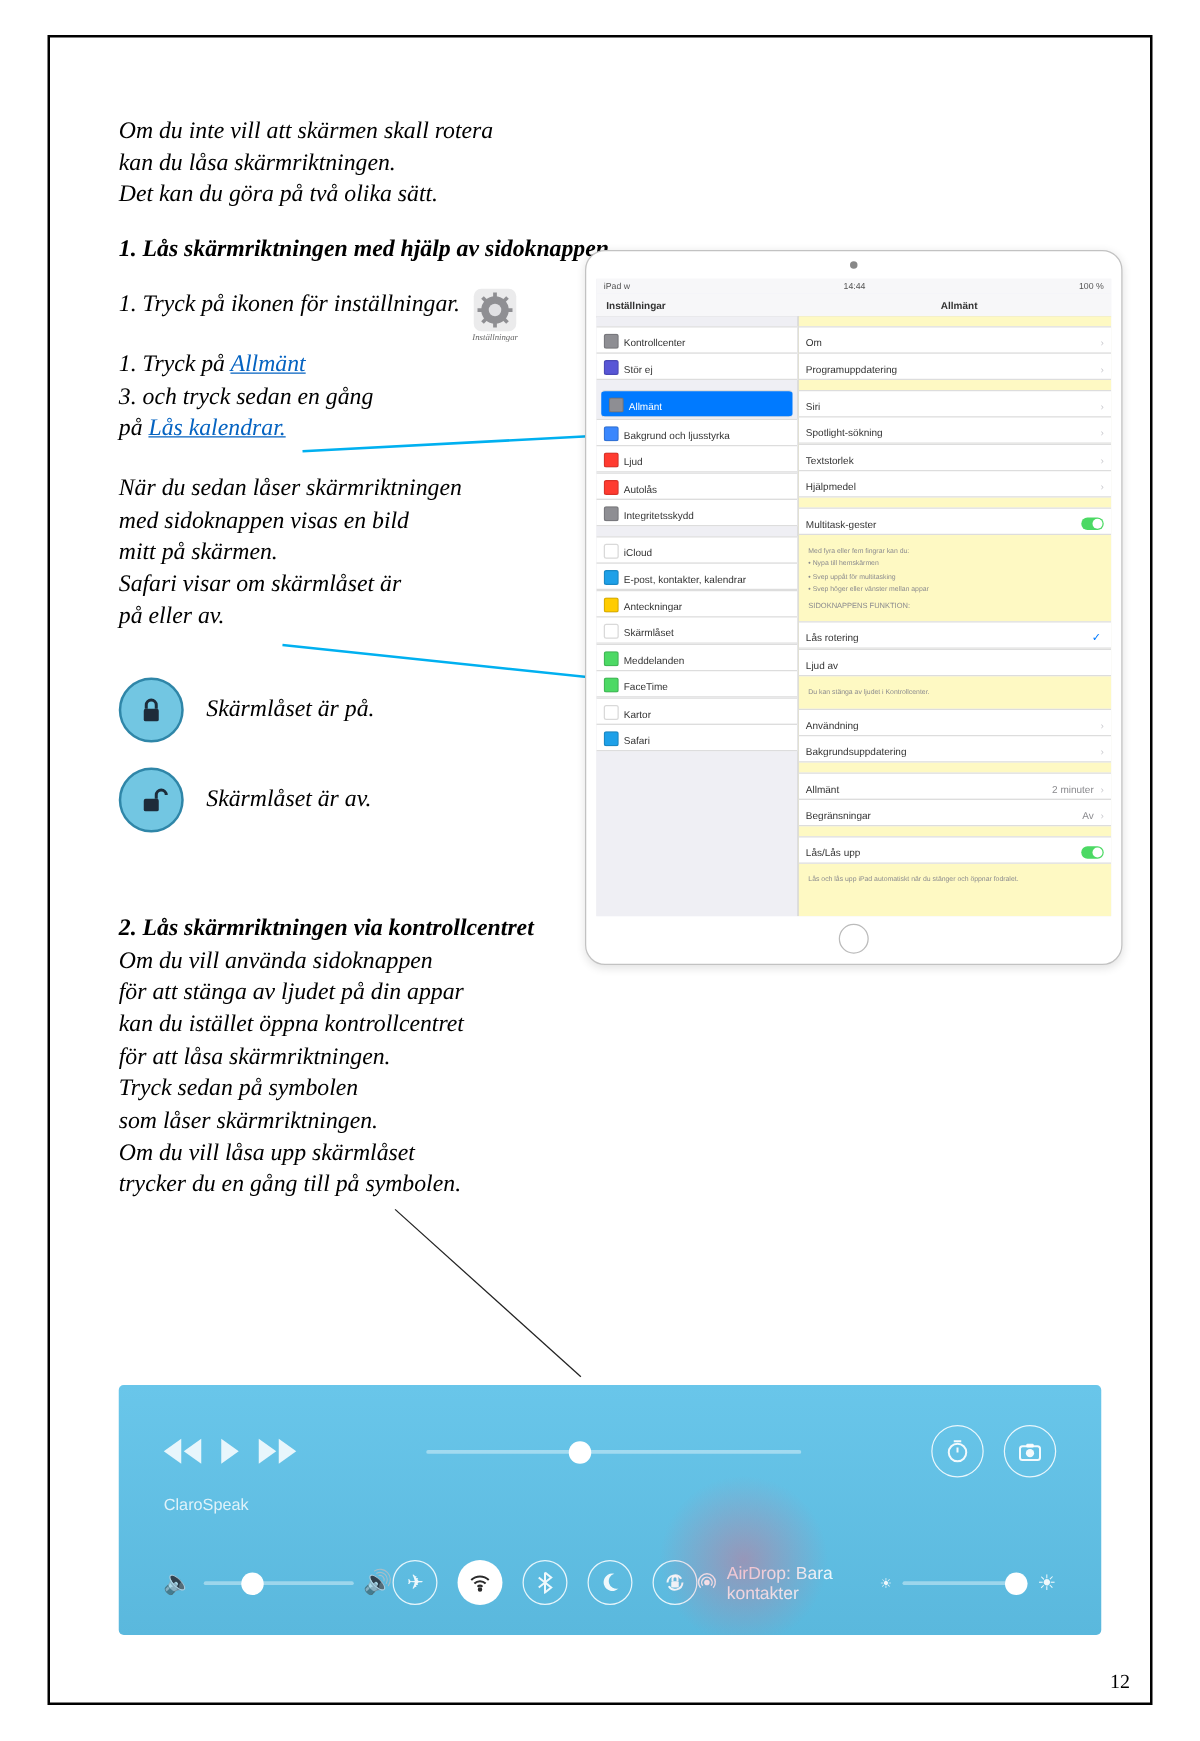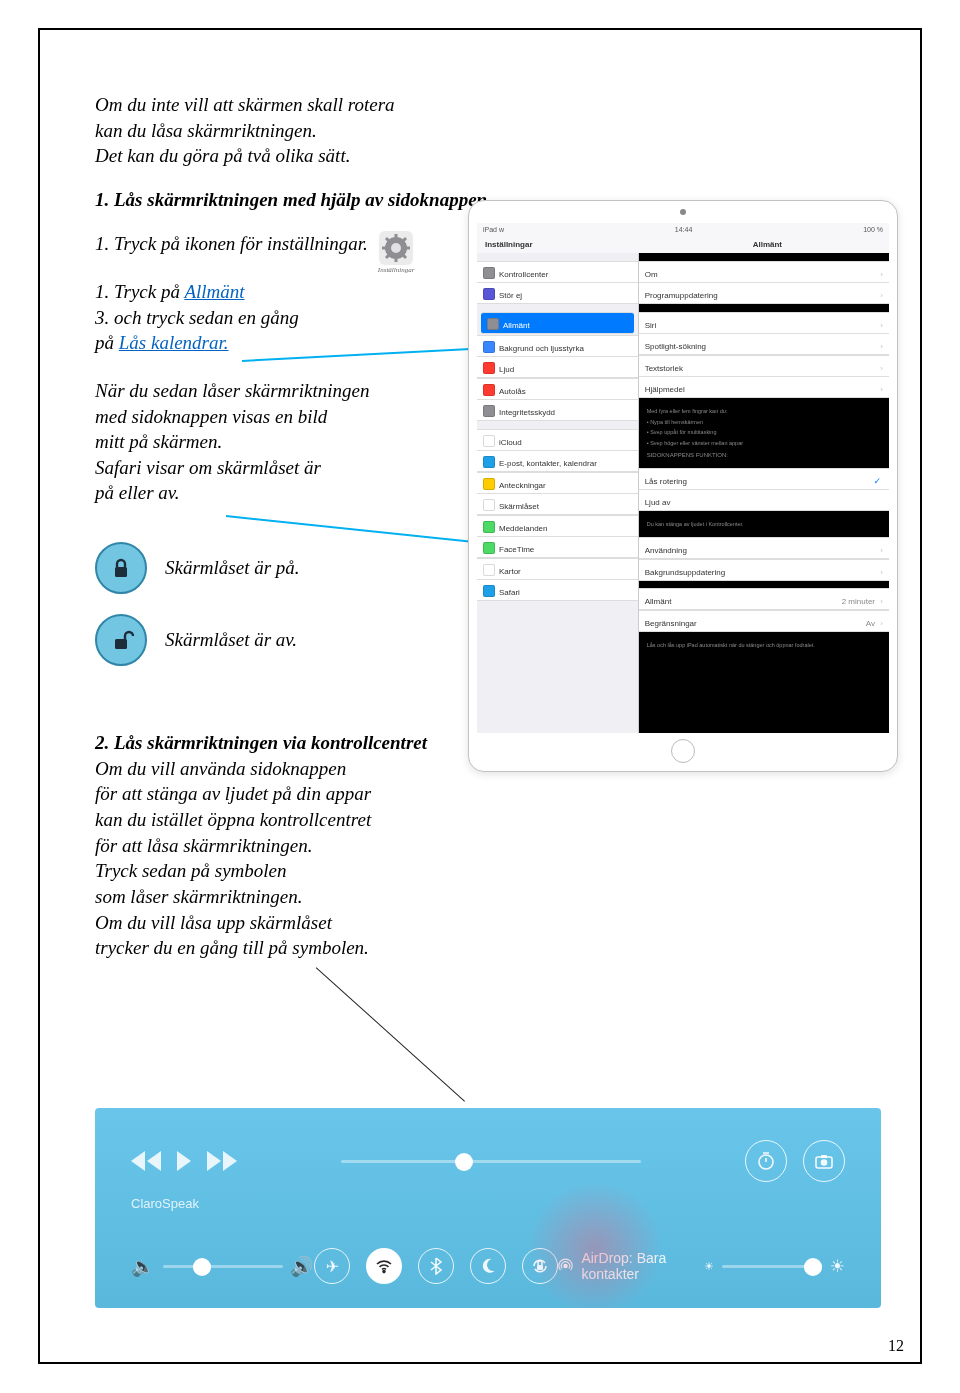--- a/index.html
+++ b/index.html
@@ -135,21 +135,21 @@
     top: 30px; bottom: 0; left: 0; right: 0;
   }
   .left-col {
     width: 39%;
     background: #efeff4;
     border-right: 1px solid #ccc;
     overflow: hidden;
   }
   .right-col {
     flex: 1;
-    background: #000000;
+    background: #fef9c3;
     overflow: hidden;
   }
   .list-group { margin: 8px 0; }
   .list-item {
     background: #fff;
     border-top: 0.5px solid #ddd;
     border-bottom: 0.5px solid #ddd;
     padding: 3px 6px;
     display: flex;
     align-items: flex-end;
@@ -538,20 +538,26 @@
             </div>
             <div class="list-item">
               <span>Textstorlek</span>
               <span class="chev">›</span>
             </div>
             <div class="list-item">
               <span>Hjälpmedel</span>
               <span class="chev">›</span>
             </div>
           </div>
+        <div class="list-group">
+           <div class="list-item">
+             <span>Multitask-gester</span>
+             <span class="toggle"></span>
+           </div>
+        </div>
         <div class="group-note">Med fyra eller fem fingrar kan du:</div>
         <div class="group-note">• Nypa till hemskärmen</div>
         <div class="group-note">• Svep uppåt för multitasking</div>
         <div class="group-note">• Svep höger eller vänster mellan appar</div>
         <div class="group-header">SIDOKNAPPENS FUNKTION:</div>
         <div class="list-group" id="rg3">
             <div class="list-item">
               <span>Lås rotering</span>
               <span class="check">✓</span>
             </div>
@@ -573,20 +579,26 @@
         <div class="list-group" id="rg5">
             <div class="list-item">
               <span>Allmänt</span>
               <span class="chev">›</span>
               <span class="val">2 minuter</span>
             </div>
             <div class="list-item">
               <span>Begränsningar</span>
               <span class="chev">›</span>
               <span class="val">Av</span>
+            </div>
+          </div>
+        <div class="list-group" id="rg6">
+            <div class="list-item">
+              <span>Lås/Lås upp</span>
+              <span class="toggle"></span>
             </div>
           </div>
         <div class="group-note">Lås och lås upp iPad automatiskt när du stänger och öppnar fodralet.</div>
       </div>
     </div>
   </div>
   <div class="ipad-home"></div>
 </div>
 
 <div class="control-center">

